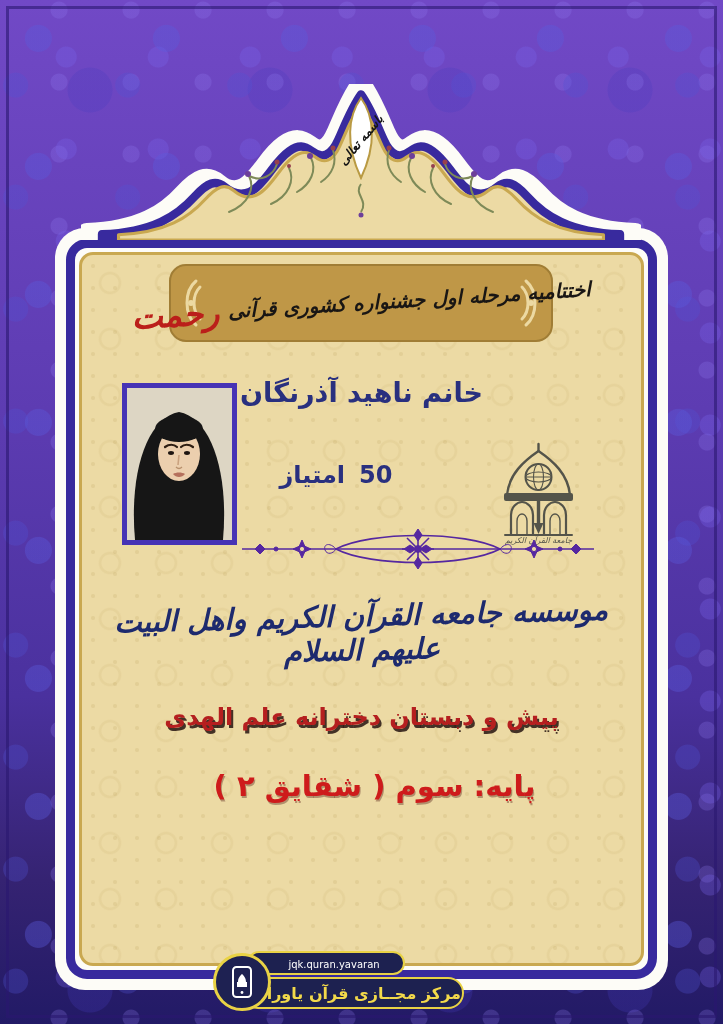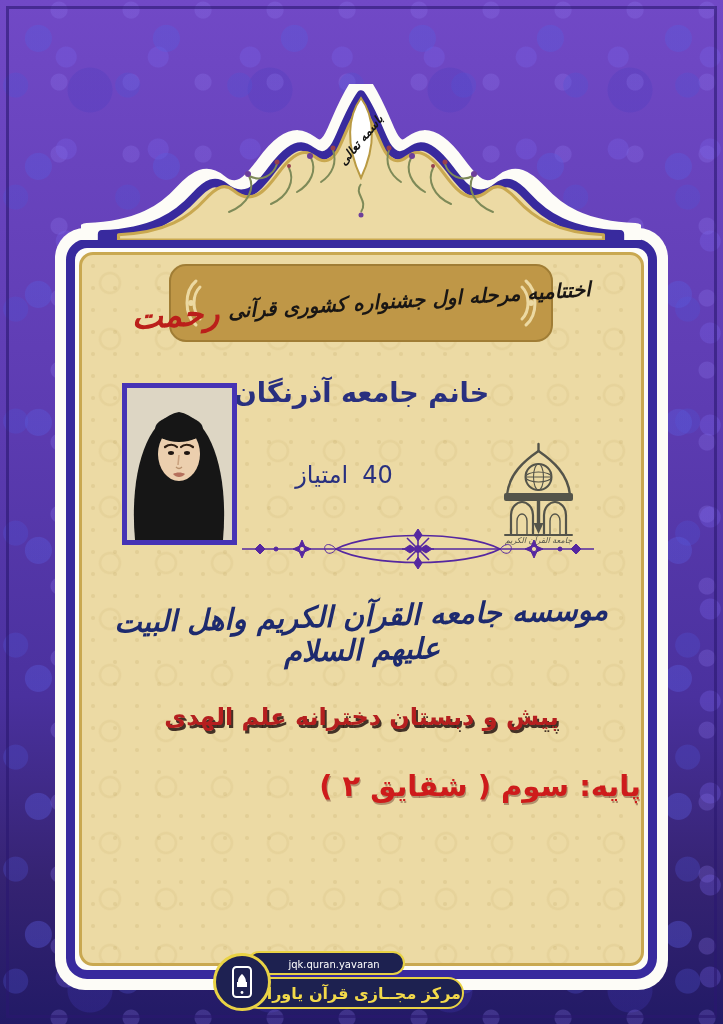--- a/index.html
+++ b/index.html
@@ -56,38 +56,38 @@
 
   .recipient-name{
     position:absolute;left:0;top:122px;width:100%;text-align:center;direction:rtl;
     font-size:27px;font-weight:bold;color:#29307f;
   }
   .photo-frame{
     position:absolute;left:40px;top:128px;width:105px;height:152px;
     border:5px solid #4633b5;background:#ddd6c4;
   }
   .score-line{
-    position:absolute;left:112px;top:206px;width:300px;text-align:center;
+    position:absolute;left:104px;top:206px;width:300px;text-align:center;
     display:flex;justify-content:center;align-items:center;gap:14px;
-    font-size:24px;font-weight:normal;color:#29307f;
+    font-size:24px;font-weight:bold;color:#29307f;
   }
   .logo{position:absolute;left:405px;top:184px;width:103px;height:106px;}
   .divider{position:absolute;left:158px;top:272px;width:356px;height:44px;}
 
   .org-line{
     position:absolute;left:0;top:344px;width:100%;text-align:center;direction:rtl;
     font-size:29px;font-weight:bold;font-style:italic;color:#1d2a6e;transform:rotate(-1.5deg);
   }
   .school-line{
     position:absolute;left:0;top:448px;width:100%;text-align:center;direction:rtl;
     font-size:24px;font-weight:bold;color:#b51f1f;text-shadow:2px 3px 0 rgba(25,8,8,.8);
   }
   .grade-line{
-    position:absolute;left:0;top:514px;width:100%;text-align:right;direction:rtl;
-    font-size:29px;font-weight:bold;color:#ce1b1b;text-shadow:1px 2px 0 rgba(70,10,10,.35);
+    position:absolute;left:0;top:514px;width:100%;text-align:center;direction:rtl;
+    font-size:29px;font-weight:bold;color:#ce1b1b;text-shadow:1px 2px 0 rgba(70,10,10,.35);padding-left:13px;
   }
   .province-line{
     position:absolute;left:0;top:596px;width:100%;text-align:center;direction:rtl;
     font-size:26px;font-weight:bold;color:#161616;
   }
 
   
   .footer-pill-handle{
     position:absolute;left:247px;top:951px;width:158px;height:24px;z-index:20;
     background:#1d2150;border:2px solid #e8d245;border-radius:13px;
@@ -129,21 +129,21 @@
             <circle cx="25" cy="44" r="3"></circle>
               <circle cx="365" cy="44" r="3"></circle>
           </g>
         </svg>
         <div class="banner-text">
           <span class="banner-title">اختتامیه مرحله اول جشنواره کشوری قرآنی</span>
           <span class="banner-highlight">رحمت</span>
         </div>
       </div>
 
-      <div class="recipient-name">خانم جامعه آذرنگان</div>
+      <div class="recipient-name">خانم ناهید آذرنگان</div>
 
       <div class="photo-frame">
         <svg width="105" height="152" viewBox="0 0 105 152">
           <rect x="0" y="0" width="105" height="152" fill="#ddd6c4"></rect>
           <path d="M8 152 C2 84 20 30 52 24 C84 30 102 84 96 152 Z" fill="#161616"></path>
           <ellipse cx="52" cy="66" rx="21" ry="27" fill="#eccfae"></ellipse>
           <ellipse cx="52" cy="41" rx="24" ry="13" fill="#161616"></ellipse>
           <g stroke="#2e1e12" stroke-width="2.2" fill="none" stroke-linecap="round">
             <path d="M38 59 C42 56 47 56 50 59"></path>
             <path d="M54 59 C57 56 62 56 66 59"></path>
@@ -151,21 +151,21 @@
           <ellipse cx="44" cy="65" rx="3" ry="1.9" fill="#1d1410"></ellipse>
           <ellipse cx="60" cy="65" rx="3" ry="1.9" fill="#1d1410"></ellipse>
           <path d="M52 67 L51 77" stroke="#caa27f" stroke-width="1.6" fill="none"></path>
           <path d="M49 79 C51 81 53 81 55 79" stroke="#b8906d" stroke-width="1.3" fill="none"></path>
           <path d="M46 86 C49 84 55 84 58 86 C55 90 49 90 46 86 Z" fill="#b5705c"></path>
         </svg>
       </div>
 
       <div class="score-line">
         <span>امتیاز</span>
-        <span>40</span>
+        <span>50</span>
       </div>
 
       <div class="logo">
         <svg width="103" height="106" viewBox="0 0 103 106">
           <g stroke="#54544a" fill="none" stroke-width="2.4" stroke-linecap="round">
             <path d="M20 56 C22 35 37 22 51.5 12 C66 22 81 35 83 56"></path>
             <path d="M51.5 12 L51.5 5"></path>
             <circle cx="51.5" cy="38" r="13" stroke-width="2"></circle>
             <ellipse cx="51.5" cy="38" rx="13" ry="5" stroke-width="1.1"></ellipse>
             <ellipse cx="51.5" cy="38" rx="5" ry="13" stroke-width="1.1"></ellipse>

